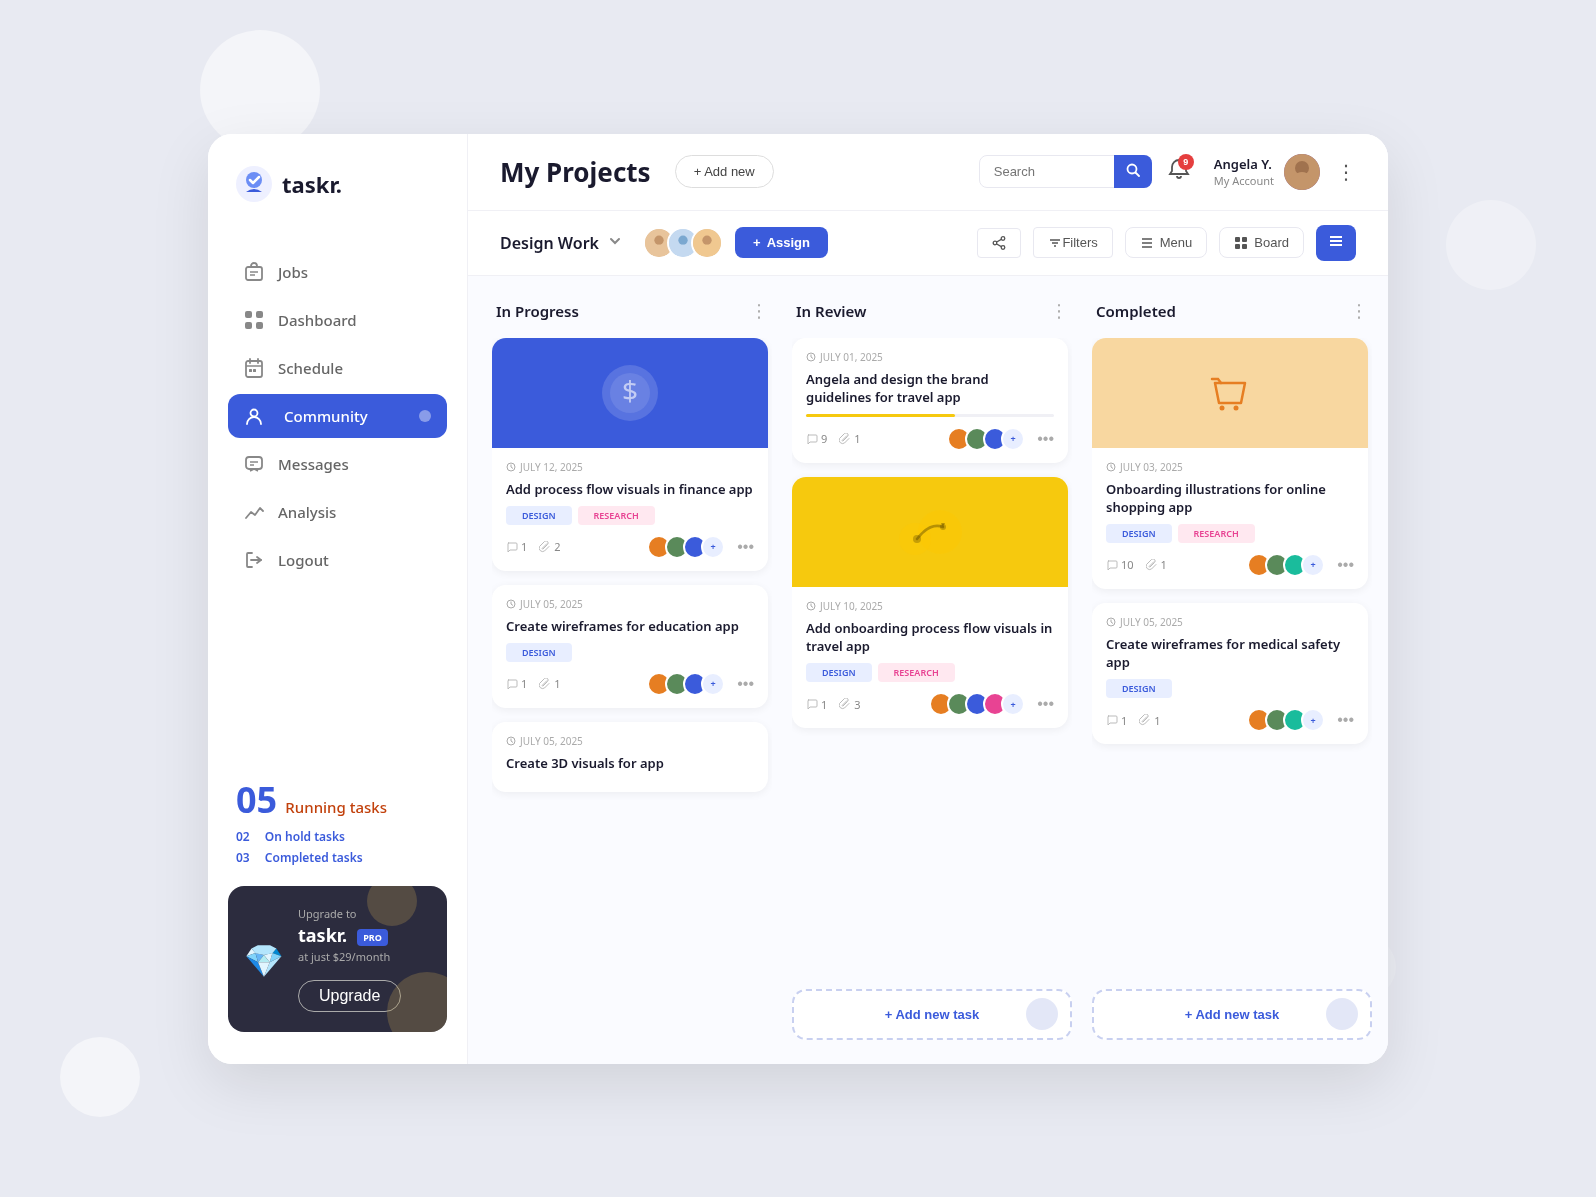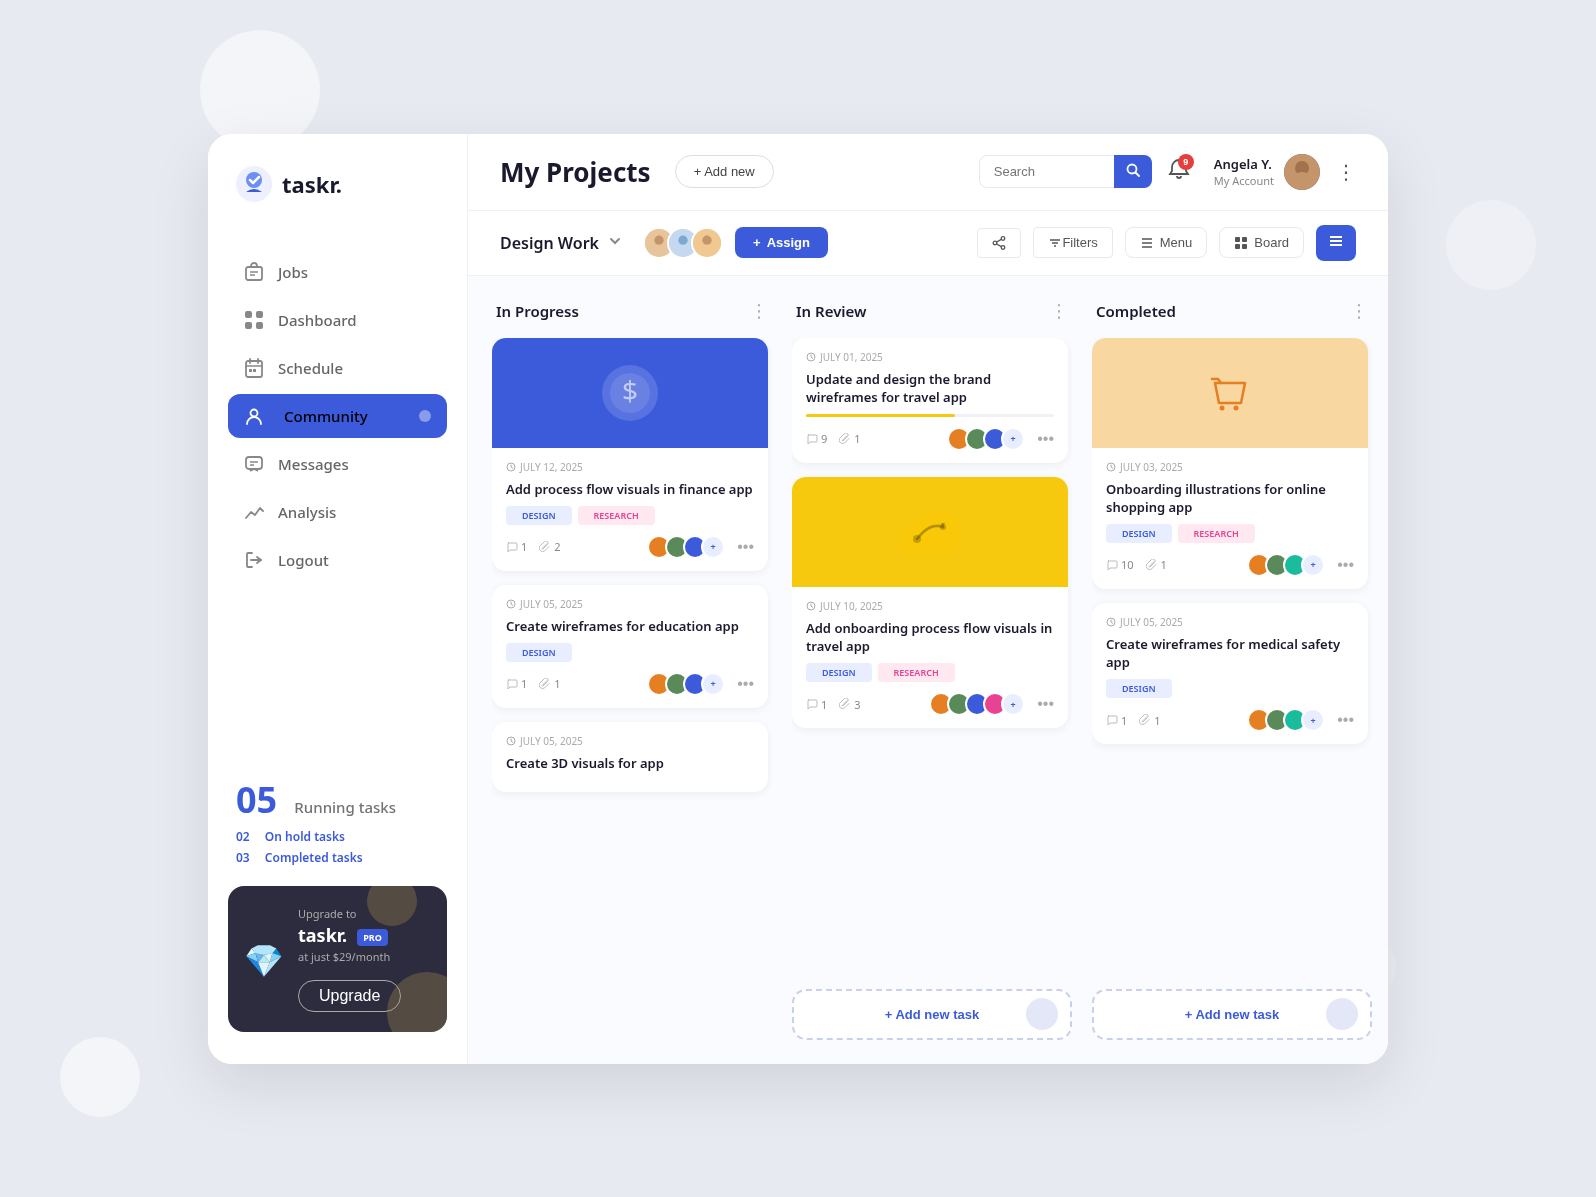--- a/index.html
+++ b/index.html
@@ -82,21 +82,21 @@
       cursor: pointer;
       color: #666;
       font-size: 15px;
       font-weight: 500;
       transition: all 0.2s;
       position: relative;
     }
 
     .nav-item.active {
       background: #3b5bdb;
-      color: #000000;
+      color: #ffffff;
       gap: 20px;
     }
 
     .nav-item .nav-icon {
       width: 20px;
       height: 20px;
       display: flex;
       align-items: center;
       justify-content: center;
       font-size: 18px;
@@ -116,24 +116,24 @@
     }
 
     .running-tasks-number {
       font-size: 36px;
       font-weight: 700;
       color: #3b5bdb;
     }
 
     .running-tasks-label {
       font-size: 15px;
-      color: #737373;
+      color: #c2410c;
       font-weight: 500;
       display: inline;
-      margin-left: 13px;
+      margin-left: 4px;
     }
 
     .task-stat {
       font-size: 12px;
       color: #888;
       margin-top: 4px;
     }
 
     .task-stat span {
       color: #3b5bdb;
@@ -1043,21 +1043,21 @@
 
           <div class="task-card">
             <div class="card-body">
               <div class="card-date">
                 <svg width="10" height="10" viewBox="0 0 10 10" fill="none">
                     <circle cx="5" cy="5" r="4" stroke="#aaa" stroke-width="1"></circle>
                     <polyline points="5,2.5 5,5 7,6.5" stroke="#aaa" stroke-width="1" fill="none"></polyline>
                   </svg>
                 JULY 01, 2025
               </div>
-              <div class="card-title">Update and design the brand wireframes for travel app</div>
+              <div class="card-title">Angela and design the brand guidelines for travel app</div>
               <div class="progress-bar-mini">
                 <div class="fill" style="width:60%;background:#f6c90e;"></div>
               </div>
               <div class="card-footer">
                 <div class="card-stats">
                   <div class="stat-item">
                     <svg width="12" height="12" viewBox="0 0 12 12" fill="none">
                         <path d="M2 2h8a1 1 0 0 1 1 1v5a1 1 0 0 1-1 1H4l-2 2V3a1 1 0 0 1 1-1z" stroke="#bbb" stroke-width="1" fill="none"></path>
                       </svg>
                     9

